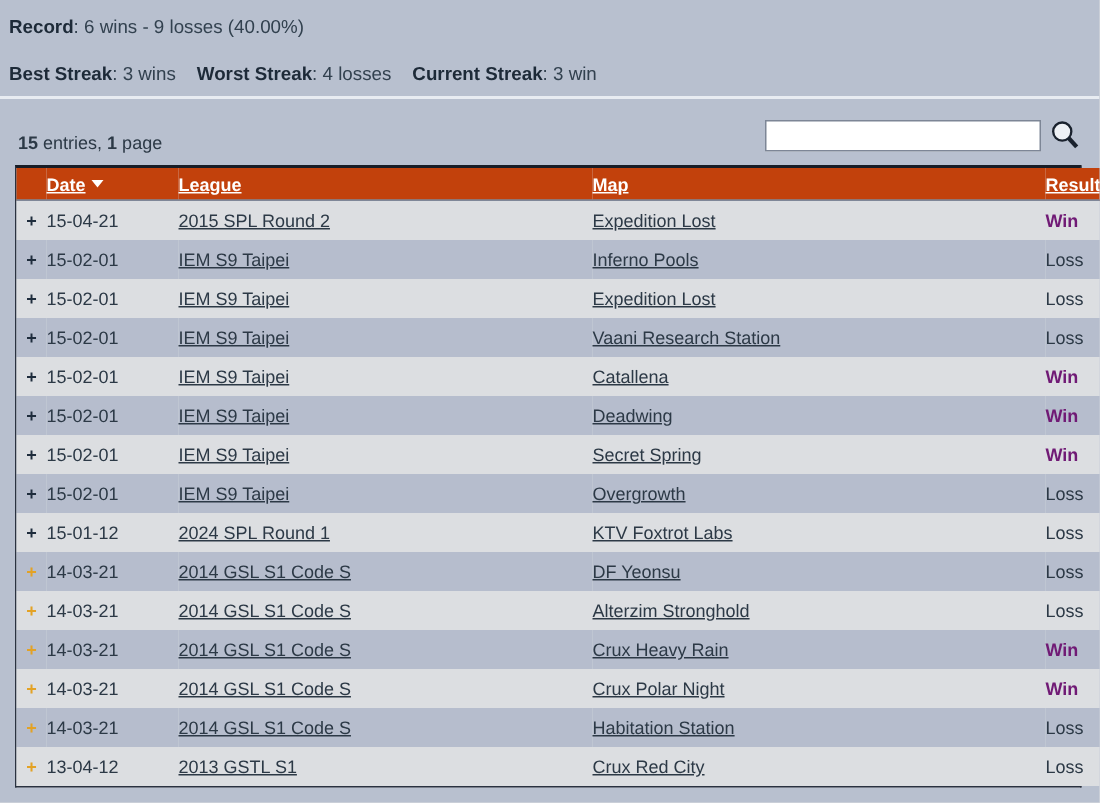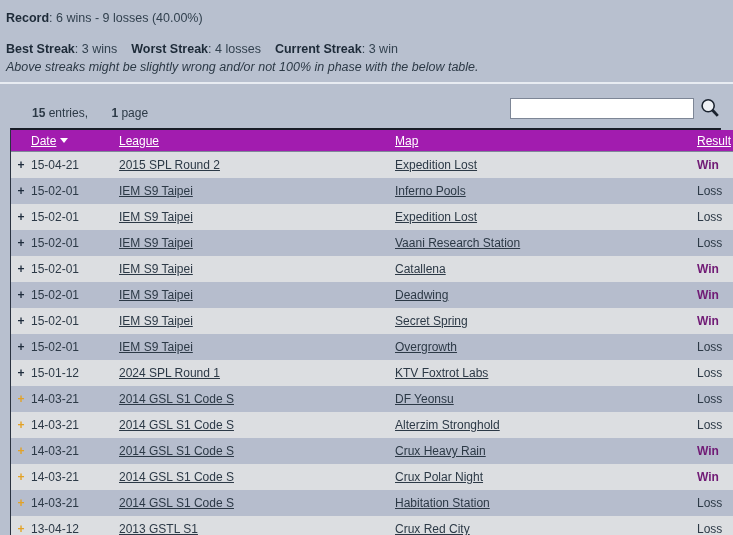--- a/index.html
+++ b/index.html
@@ -65,21 +65,21 @@
     height: 44px;
   }
   .entries {
     position: absolute;
     left: 12px;
     top: 22px;
     font-size: 12px;
     color: #2c3946;
     white-space: nowrap;
   }
-  .entries b { font-weight: bold; margin-left: 20px; }
+  .entries b { font-weight: bold; }
 
   .search-wrap {
     position: absolute;
     right: 12px;
     top: 13px;
     display: flex;
     align-items: center;
   }
   .search-input {
     width: 176px;
@@ -108,25 +108,25 @@
     background: #dcdee1;
     width: 711px;
     box-sizing: border-box;
   }
   table.history {
     width: 100%;
     border-collapse: collapse;
     table-layout: fixed;
   }
   table.history thead th {
-    background: #a21caf;
+    background: #c2410c;
     height: 21px;
     text-align: left;
     font-size: 12px;
-    font-weight: normal;
+    font-weight: bold;
     color: #ffffff;
     padding: 0;
     border-bottom: 1px solid #7f8798;
   }
   th .hdr {
     text-decoration: underline;
     cursor: pointer;
     color: #ffffff;
   }
   th.c-exp { width: 20px; }
@@ -184,21 +184,20 @@
 <div class="summary">
 
   <div class="record-line">
     <span class="lbl">Record</span><span class="val">: </span><span class="val">6 wins - 9 losses (40.00%)</span>
   </div>
 
   <div class="streak-line">
     <span class="seg"><span class="lbl">Best Streak</span><span class="val">: </span><span class="val">3 wins</span></span><span class="seg"><span class="lbl">Worst Streak</span><span class="val">: </span><span class="val">4 losses</span></span><span class="seg"><span class="lbl">Current Streak</span><span class="val">: </span><span class="val">3 win</span></span>
   </div>
 
-  <div class="note">Above streaks might be slightly wrong and/or not 100% in phase with the below table.</div>
 </div>
 
 <div class="divider"></div>
 
 <div class="toolbar">
   <div class="entries">
     <b>15</b><span> entries, </span><b>1</b><span> page</span>
   </div>
 
   <div class="search-wrap">

